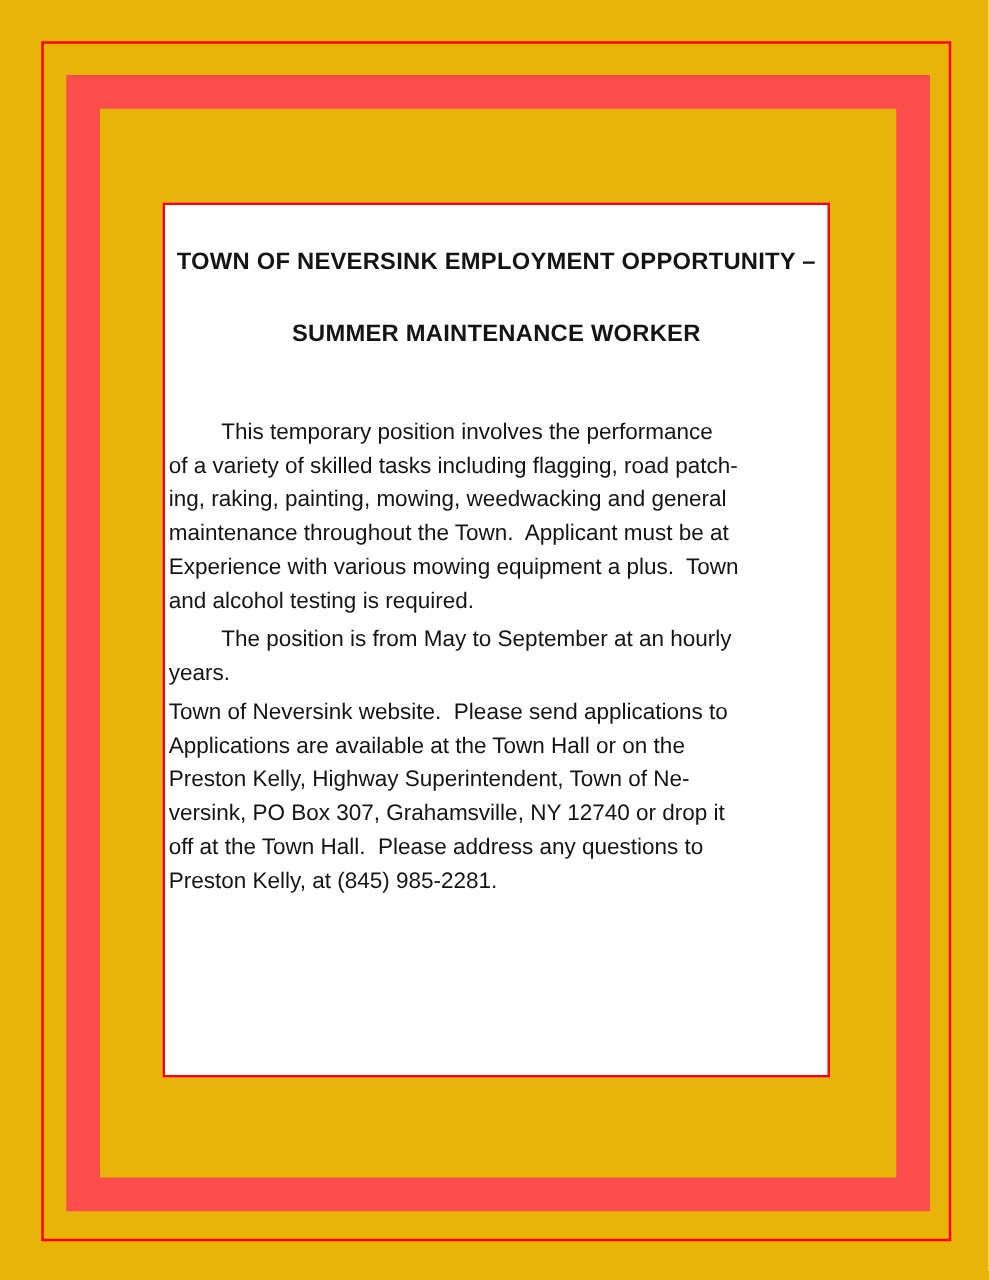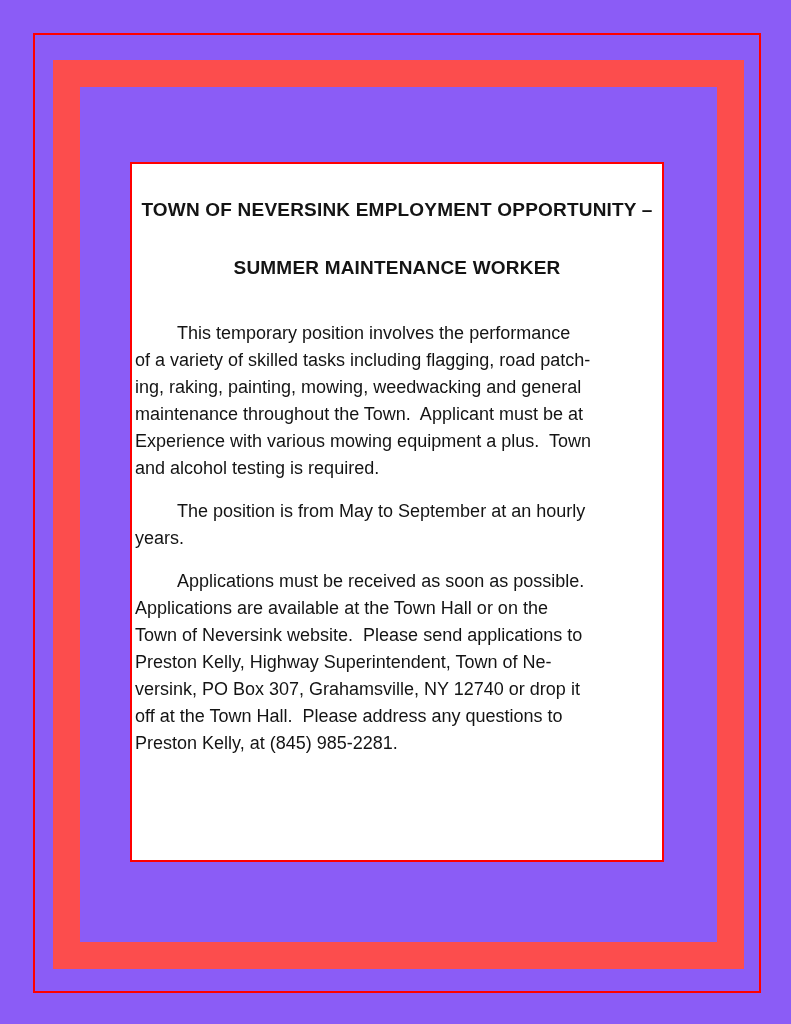--- a/index.html
+++ b/index.html
@@ -5,21 +5,21 @@
   html, body {
     margin: 0;
     padding: 0;
     background: #ffffff;
     font-family: "Liberation Sans", sans-serif;
   }
   .page {
     position: relative;
     width: 791px;
     height: 1024px;
-    background: #8b5cf6;
+    background: #eab308;
     overflow: hidden;
   }
   .outer-border {
     position: absolute;
     left: 33px;
     top: 33px;
     width: 724px;
     height: 956px;
     border: 2px solid var(--line-red, #ff0000);
     box-sizing: content-box;
@@ -52,24 +52,24 @@
     font-size: 19px;
     line-height: 32px;
     letter-spacing: 0.2px;
   }
   .title-line3 {
     margin-top: 26px;
   }
   .body-paragraph {
     font-size: 18px;
     line-height: 27px;
-    margin-top: 16px;
+    margin-top: 4px;
   }
   .body-paragraph.first {
-    margin-top: 36px;
+    margin-top: 48px;
   }
   .text-line {
     white-space: pre;
     overflow: hidden;
   }
   .text-line.indent {
     padding-left: 42px;
   }
 </style>
 </head>
@@ -96,23 +96,22 @@
       <div class="text-line">Experience with various mowing equipment a plus.  Town</div>
       <div class="text-line">and alcohol testing is required.</div>
     </div>
 
     <div class="body-paragraph">
       <div class="text-line indent">The position is from May to September at an hourly</div>
       <div class="text-line">years.</div>
     </div>
 
     <div class="body-paragraph">
-      <div class="text-line indent">Applications must be received as soon as possible.</div>
+      <div class="text-line">Town of Neversink website.  Please send applications to</div>
       <div class="text-line">Applications are available at the Town Hall or on the</div>
-      <div class="text-line">Town of Neversink website.  Please send applications to</div>
       <div class="text-line">Preston Kelly, Highway Superintendent, Town of Ne-</div>
       <div class="text-line">versink, PO Box 307, Grahamsville, NY 12740 or drop it</div>
       <div class="text-line">off at the Town Hall.  Please address any questions to</div>
       <div class="text-line">Preston Kelly, at (845) 985-2281.</div>
     </div>
 
   </div>
 </div>
 
 </body></html>

